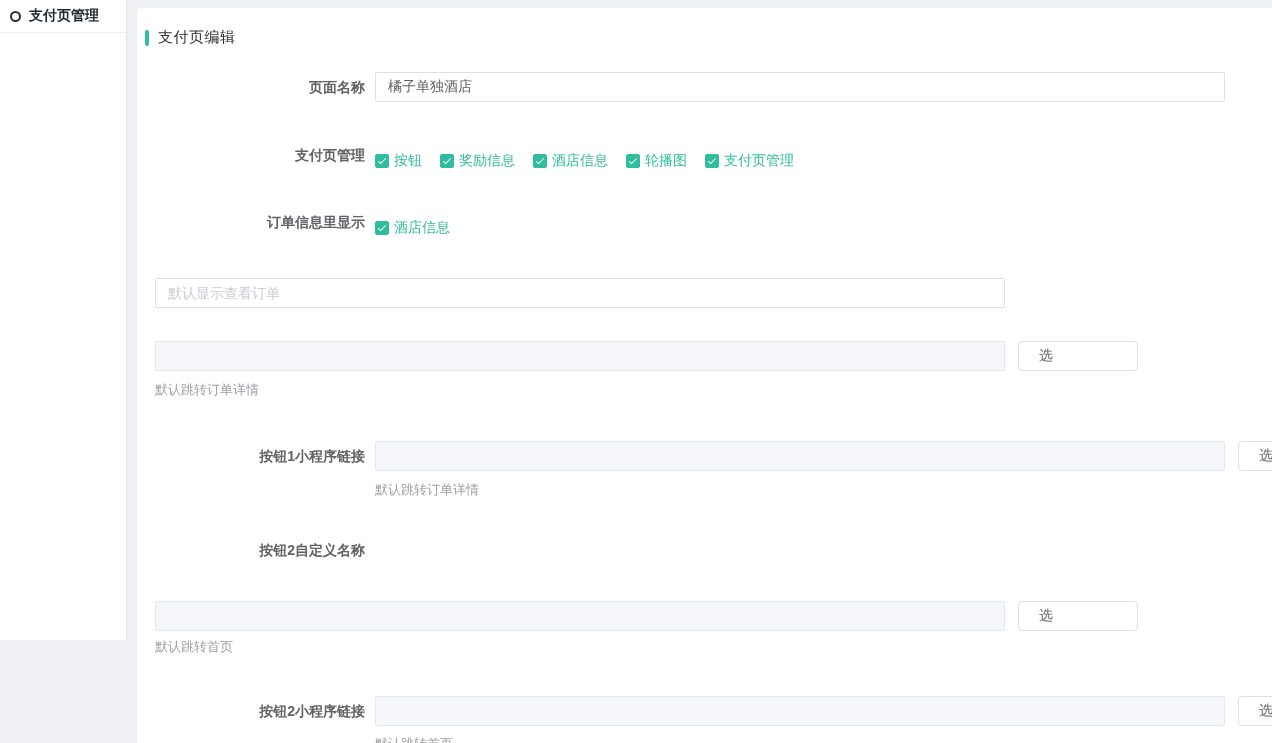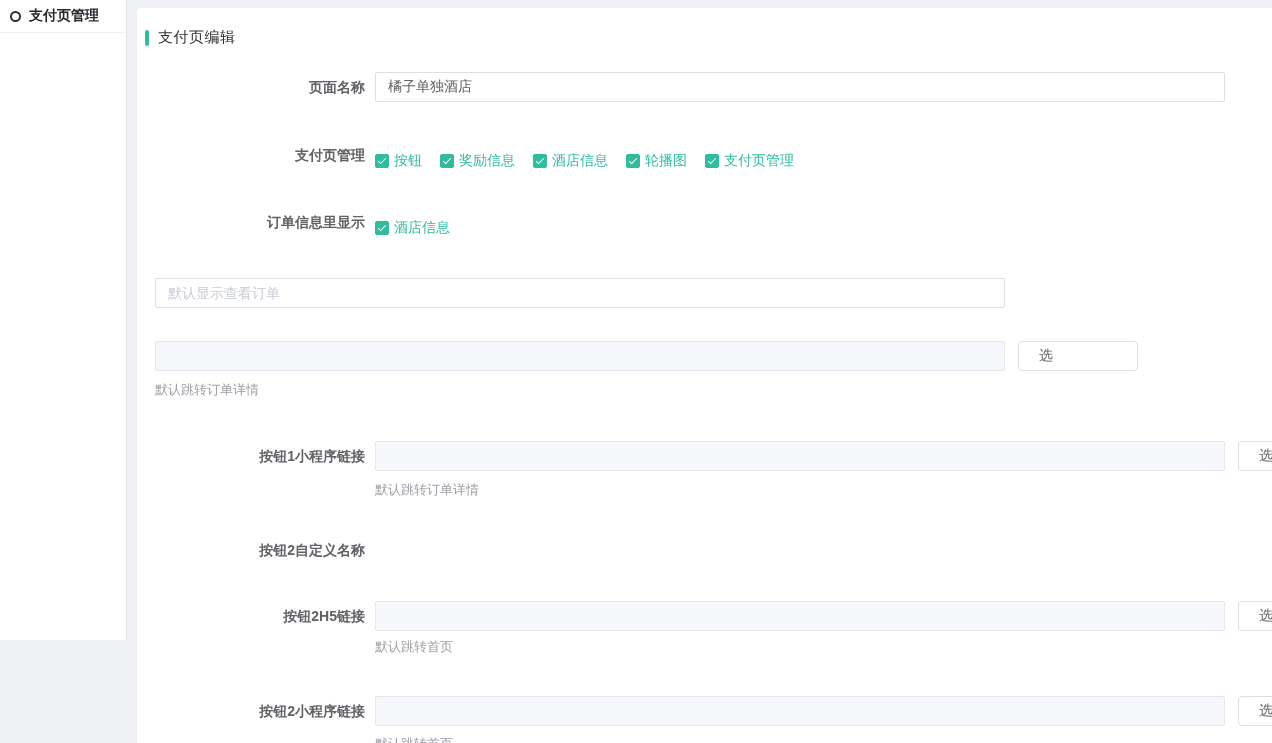--- a/index.html
+++ b/index.html
@@ -177,21 +177,20 @@
           </div>
           <div class="helper mt11">默认跳转订单详情</div>
         </div>
       </div>
 
       <div class="form-row mb36">
         <div class="form-label">按钮2自定义名称</div>
       </div>
 
       <div class="form-row mb41">
-        <div class="form-label">按钮2H5链接</div>
         <div class="field">
           <div class="field-line">
             <input class="text-input" type="text" disabled="" style="">
             <button class="select-btn">选</button>
           </div>
           <div class="helper mt8">默认跳转首页</div>
         </div>
       </div>
 
       <div class="form-row">

